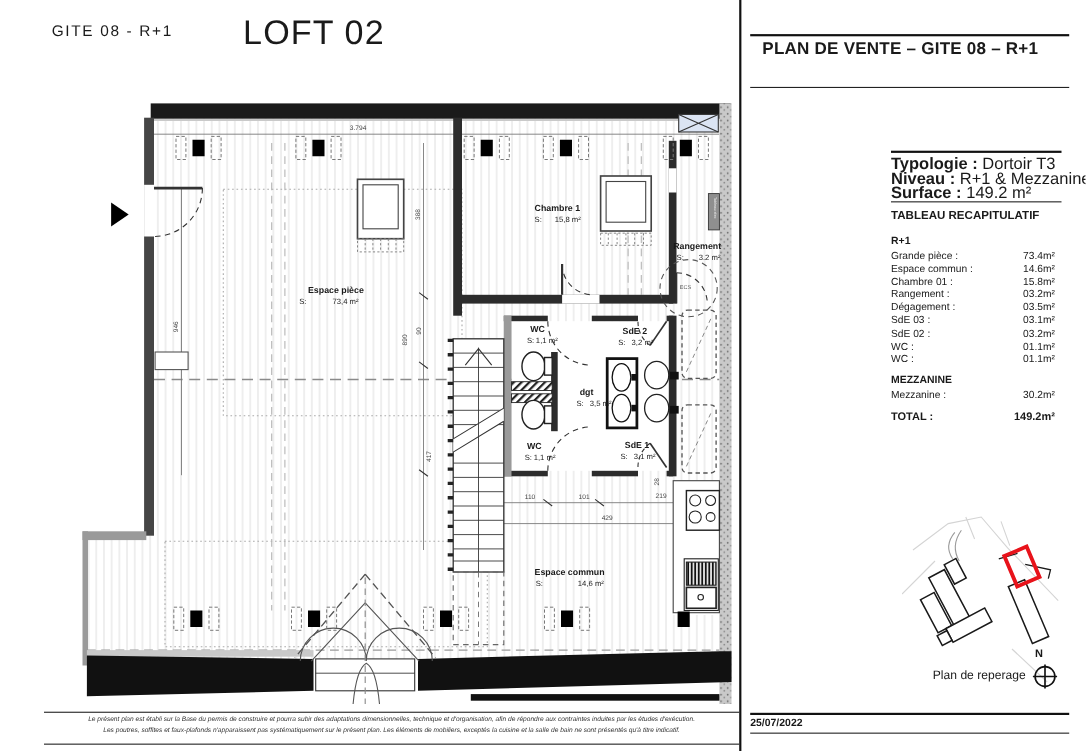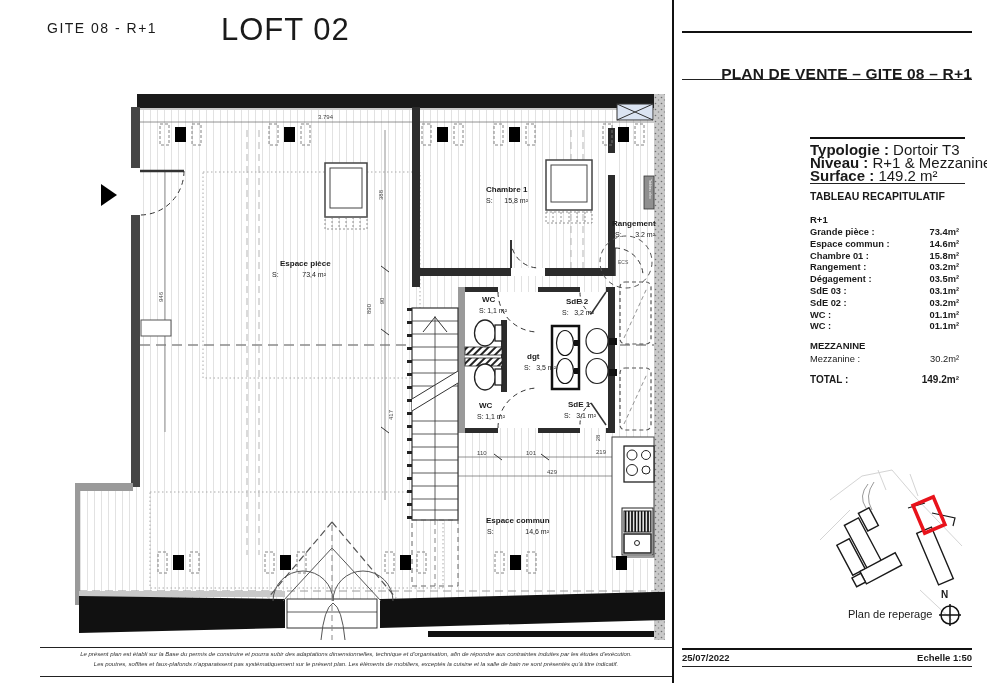--- a/index.html
+++ b/index.html
@@ -13,28 +13,28 @@
   .rn{font-size:8px;font-weight:bold;white-space:nowrap;}
   .ra{font-size:7px;display:flex;justify-content:space-between;white-space:nowrap;}
   .dim{font-size:6px;color:#444;white-space:nowrap;}
   .dimv{width:20px;text-align:center;transform:rotate(-90deg);}
   .tiny{font-size:5px;color:#555;}
   .elec-txt{font-size:3.5px;color:#f2f2f2;transform:rotate(90deg);transform-origin:0 0;white-space:nowrap;}
   
   .panel{left:672px;top:0;width:315px;height:683px;border-left:2px solid #111;}
   .rule{background:#111;height:2px;}
   .rule-thin{background:#222;height:1px;}
-  .p-title{left:8px;top:36px;width:290px;text-align:right;font-size:15.5px;font-weight:bold;letter-spacing:.2px;margin-top:29px;}
+  .p-title{left:19px;top:36px;width:290px;text-align:left;font-size:15.5px;font-weight:bold;letter-spacing:.2px;}
   .p-sub{left:8px;top:60px;width:290px;text-align:center;font-size:9.5px;font-weight:bold;}
   .typ-line{left:136px;width:155px;font-size:15px;line-height:13px;white-space:nowrap;}
   .typ-line b{font-weight:bold;}
   .tbl-title{left:136px;top:190px;font-size:10.5px;font-weight:bold;}
   .sec{left:136px;font-size:9.5px;font-weight:bold;}
   .trow{display:flex;justify-content:space-between;font-size:9.3px;line-height:11.8px;}
-  .rows{left:136px;top:227px;width:149px;font-weight:bold;}
+  .rows{left:136px;top:227px;width:149px;}
   .trow-one{left:136px;width:149px;display:flex;justify-content:space-between;font-size:9.3px;}
   .total{font-weight:bold;font-size:10px;}
   .map-cap{left:174px;top:608px;font-size:11px;}
   .n-label{left:267px;top:589px;font-size:10px;font-weight:bold;}
   .p-date{left:8px;top:652px;font-size:9.5px;font-weight:bold;}
   .p-scale{left:8px;top:652px;width:290px;text-align:right;font-size:9.5px;font-weight:bold;}
   
   .fl-line{left:40px;width:632px;text-align:center;font-size:6px;font-style:italic;color:#333;white-space:nowrap;}
 </style>
 </head>
@@ -391,21 +391,20 @@
         <circle cx="130" cy="147" r="9"></circle>
         <line x1="130" y1="136" x2="130" y2="158"></line>
         <line x1="119" y1="147" x2="141" y2="147"></line>
       </g>
     </svg>
     <div class="abs map-cap">Plan de reperage</div>
     <div class="abs n-label">N</div>
 
     <div class="abs rule" style="left:8px;top:648px;width:290px"></div>
     <div class="abs p-date">25/07/2022</div>
-    <div class="abs p-scale">Echelle 1:50</div>
     <div class="abs rule-thin" style="left:8px;top:666px;width:290px"></div>
   </div>
 
   <div class="abs rule-thin" style="left:40px;top:647px;width:632px"></div>
   <div class="abs fl-line" style="top:651px">Le présent plan est établi sur la Base du permis de construire et pourra subir des adaptations dimensionnelles, technique et d'organisation, afin de répondre aux contraintes induites par les études d'exécution.</div>
   <div class="abs fl-line" style="top:661px">Les poutres, soffites et faux-plafonds n'apparaissent pas systématiquement sur le présent plan. Les éléments de mobiliers, exceptés la cuisine et la salle de bain ne sont présentés qu'à titre indicatif.</div>
   <div class="abs rule-thin" style="left:40px;top:676px;width:632px"></div>
 
 </div>
 

